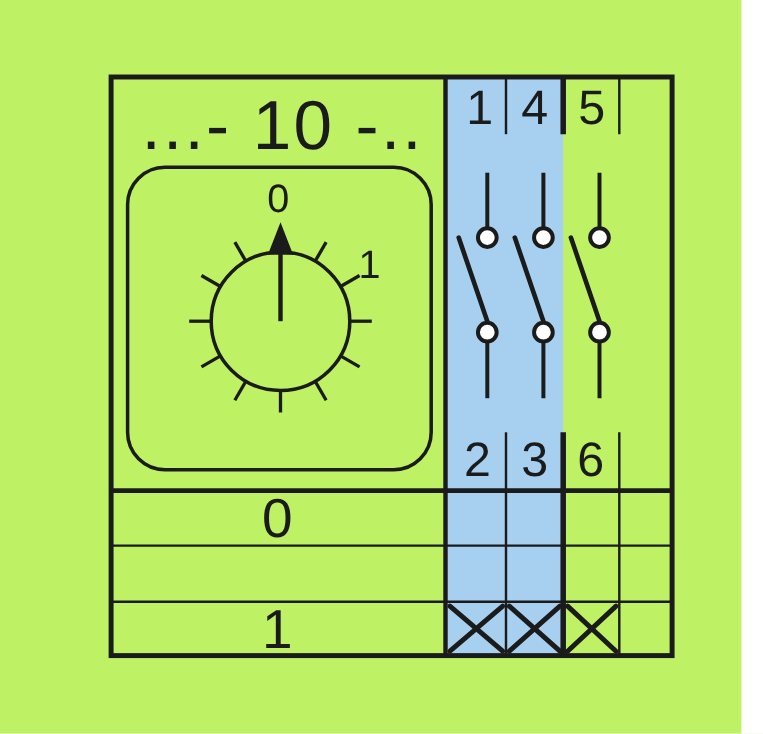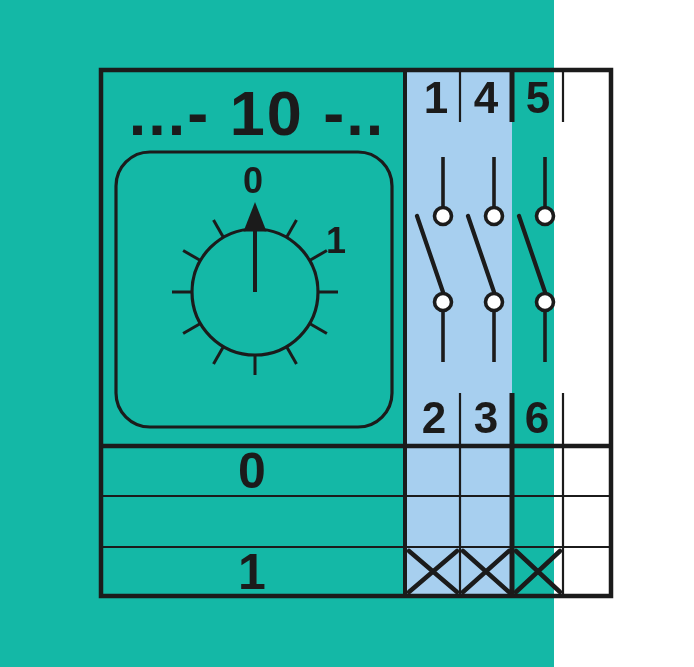--- a/index.html
+++ b/index.html
@@ -1,22 +1,21 @@
 <!DOCTYPE html>
 <html><head>
 <meta charset="utf-8">
 <style>
   html, body { margin: 0; padding: 0; background: #ffffff; }
   .stage {
     position: relative;
-    width: 554px;
+    width: 674px;
     height: 667px;
-    background: #14b8a6;
+    background: #bef264;
     font-family: "Liberation Sans", sans-serif;
-    font-weight: bold;
   }
   svg { display: block; width: 694px; height: 667px; }
 
   
   .frame      { fill: none; stroke: #1b1b1b; stroke-width: 4.5; }
   .thick      { stroke: #1b1b1b; stroke-width: 4.5; }
   .vmain      { stroke: #1b1b1b; stroke-width: 4;   }
   .vdivider   { stroke: #1b1b1b; stroke-width: 5;   }
   .thin       { stroke: #1b1b1b; stroke-width: 2.2; }
   .lead       { stroke: #1b1b1b; stroke-width: 3.6; }

